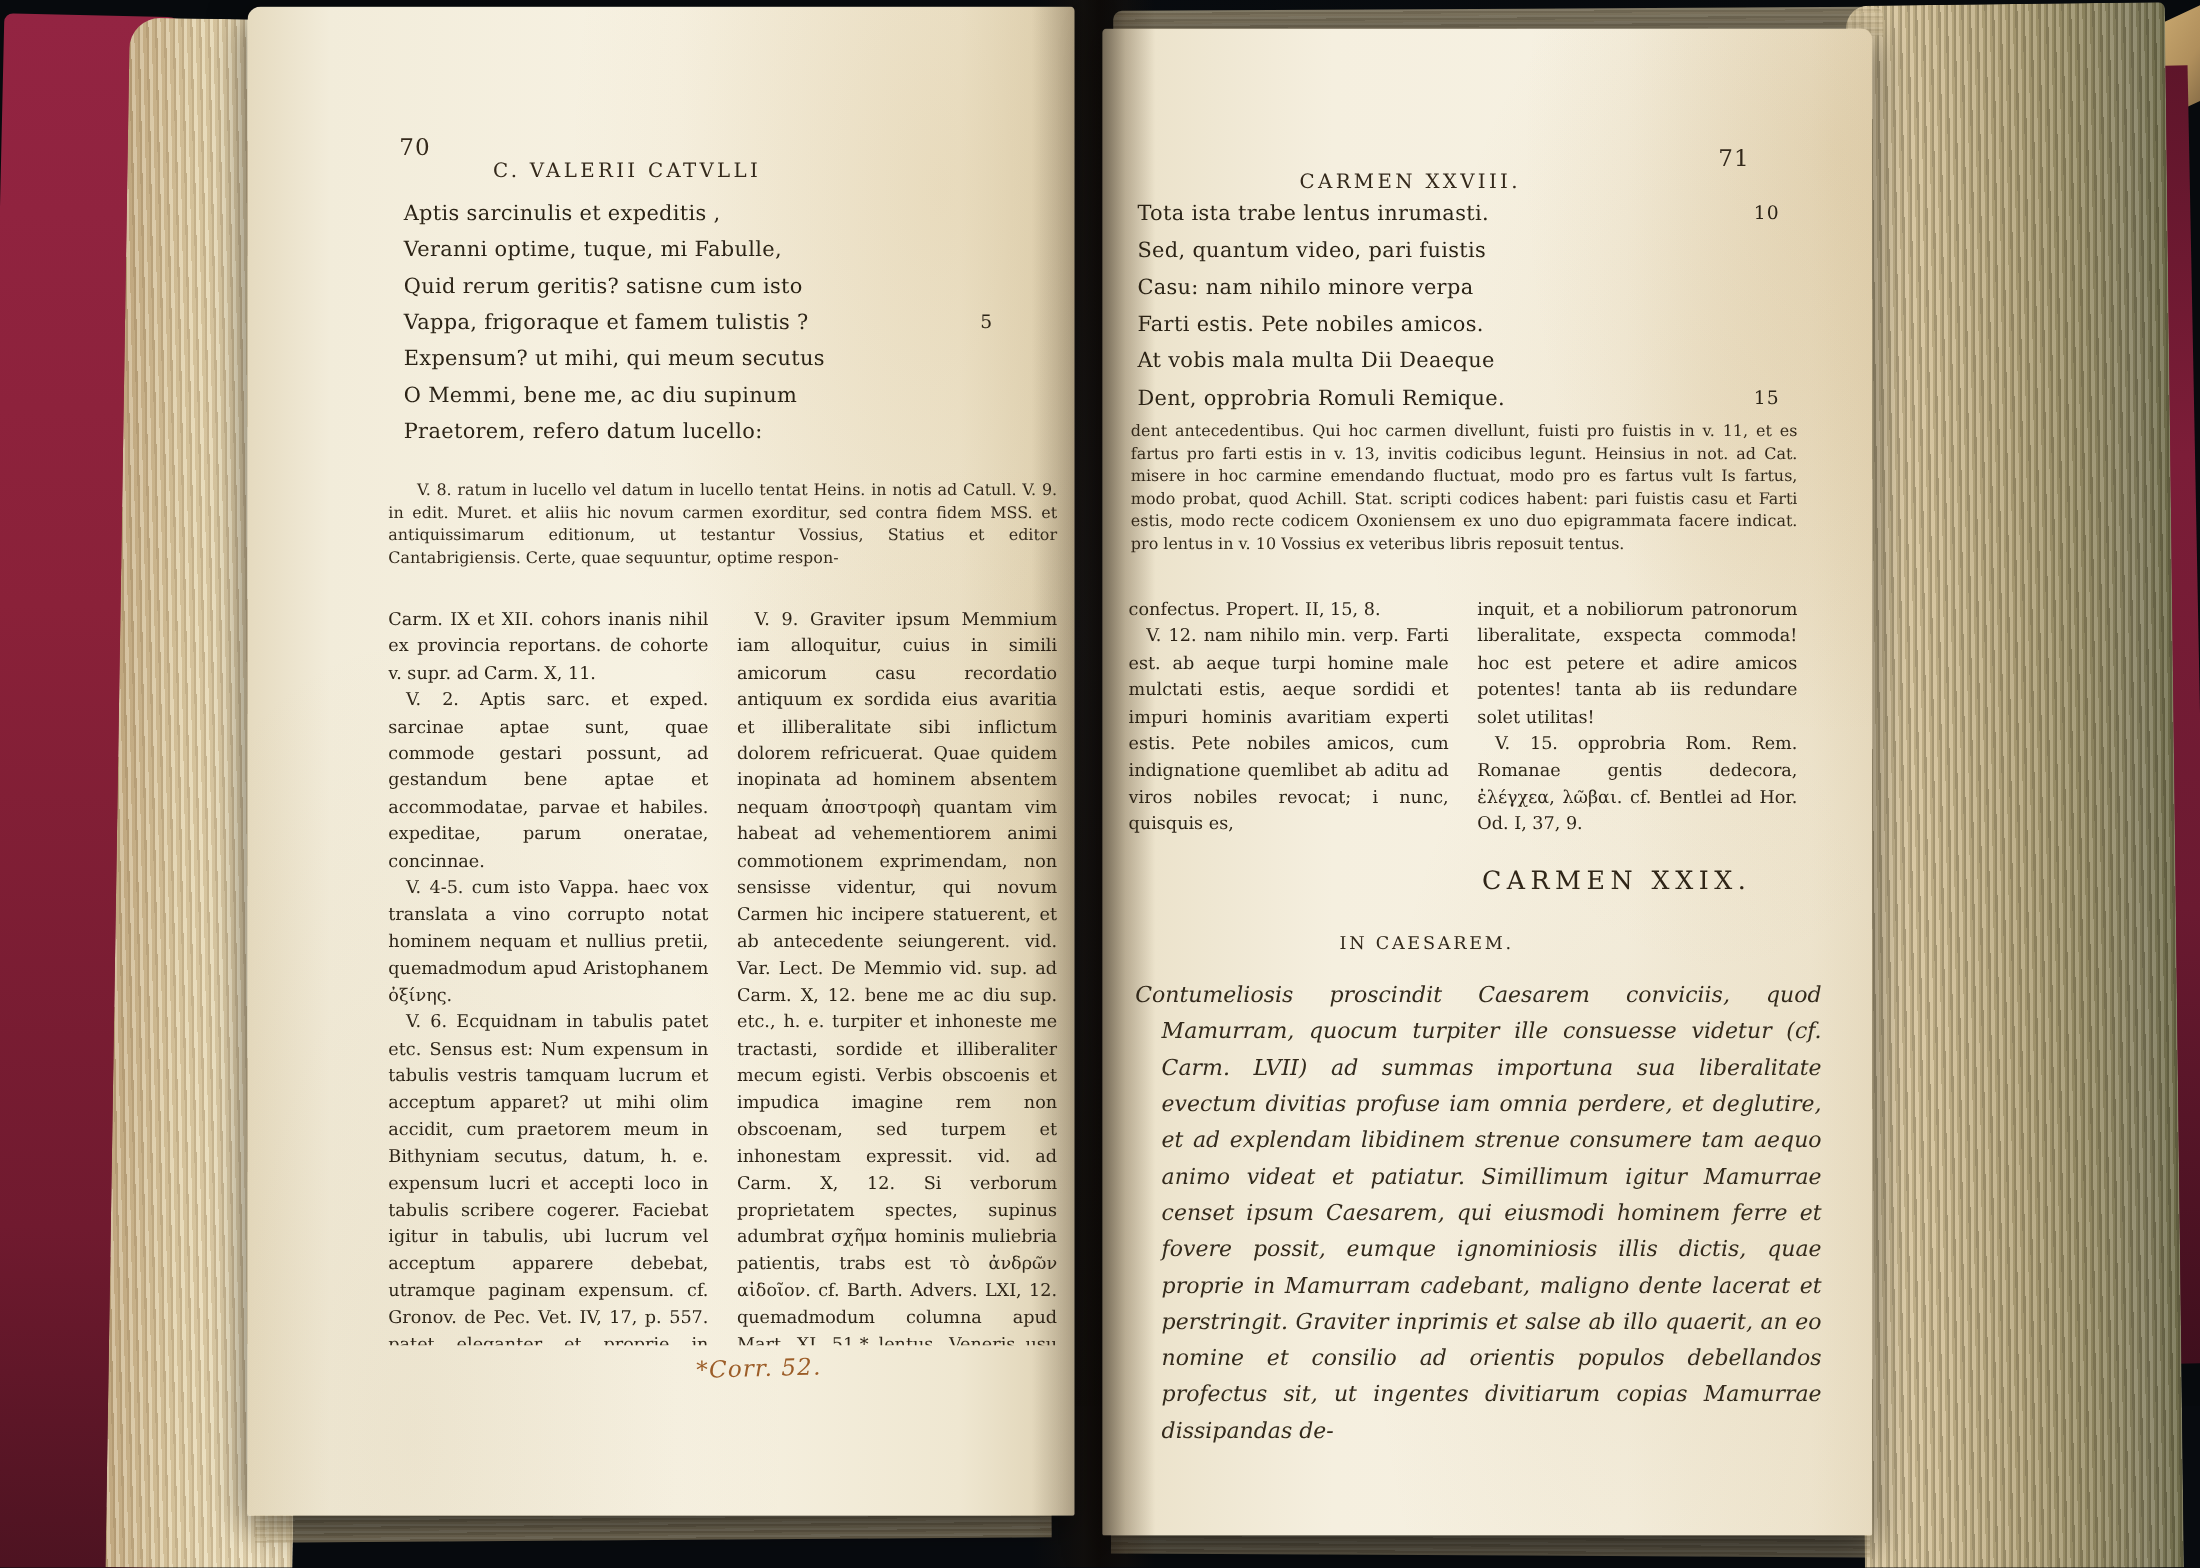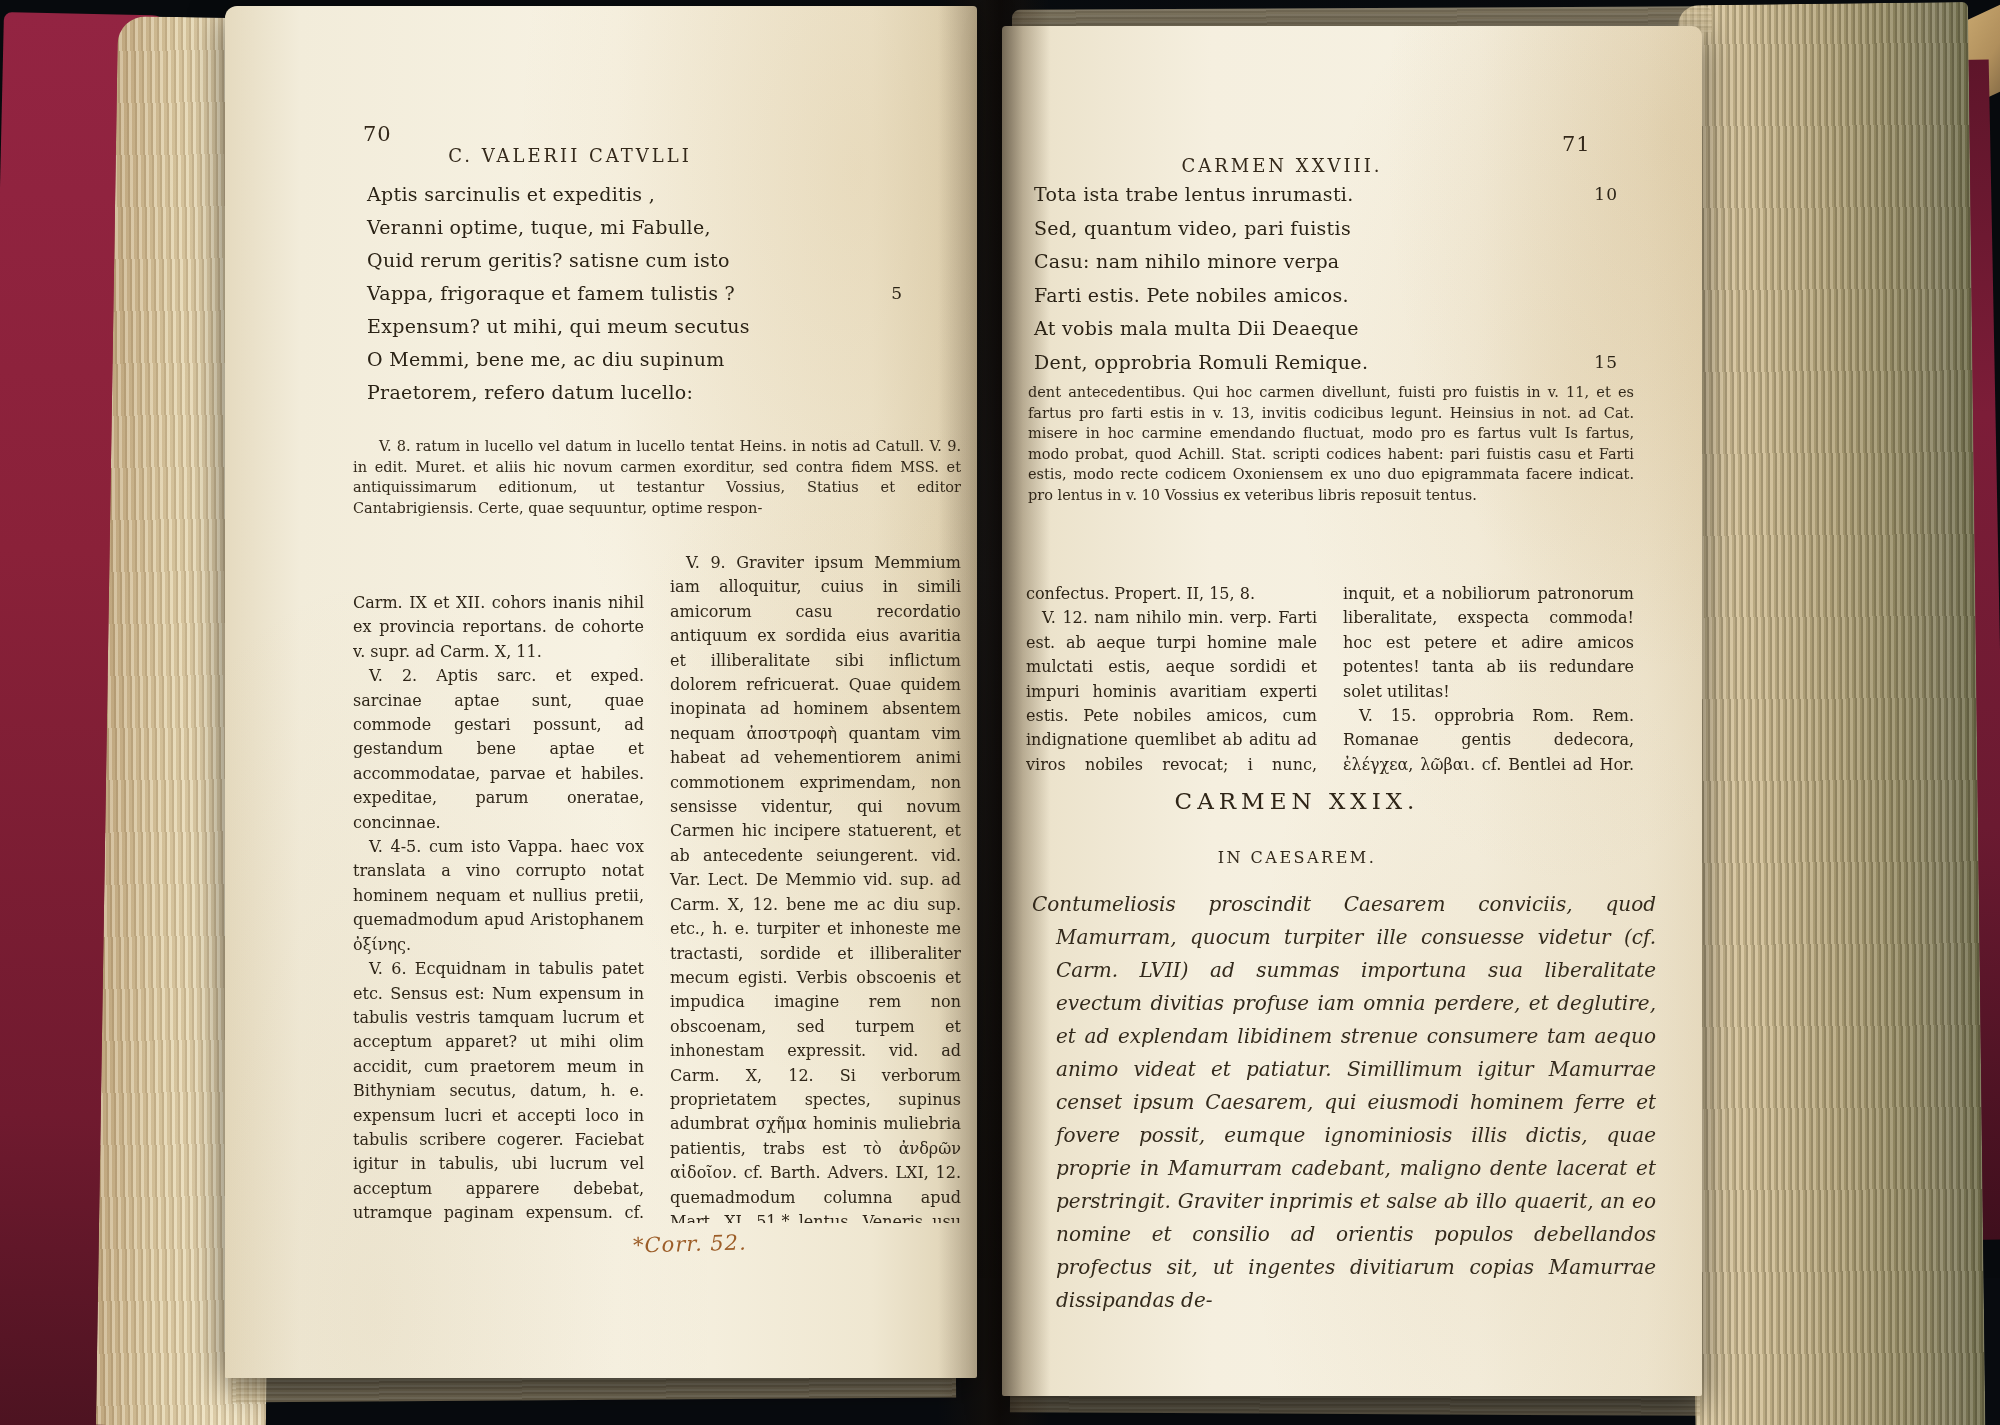--- a/index.html
+++ b/index.html
@@ -66,21 +66,21 @@
   
   .pagenum{position:absolute;font-size:21px;letter-spacing:1px;color:#34291b;}
   .running-header{position:absolute;text-align:center;font-size:18px;letter-spacing:3px;color:#34291b;white-space:nowrap;margin-top:19px;}
   .poem{position:absolute;font-size:19px;line-height:33px;letter-spacing:0.3px;color:#2b2316;}
   .poem-line{position:relative;white-space:nowrap;}
   .poem-num{position:absolute;right:16px;top:0;font-size:17px;letter-spacing:1px;}
   .apparatus{position:absolute;font-size:14.5px;line-height:20.6px;text-align:justify;color:#33291b;}
   .cols{position:absolute;display:flex;gap:26px;overflow:hidden;}
   .col{width:291px;text-align:justify;font-size:16px;line-height:24.4px;color:#2e2518;}
   .col p{margin:0;text-indent:16px;}
-  .col p.flush{text-indent:0;margin-top:40px;}
+  .col p.flush{text-indent:0;}
   .annotation{position:absolute;font-style:italic;font-size:21px;color:#9c5d28;
     transform:rotate(-1.5deg);letter-spacing:1px;}
   .section-heading{position:absolute;text-align:center;font-size:23px;letter-spacing:5px;color:#2f2517;}
   .section-subheading{position:absolute;text-align:center;font-size:16px;letter-spacing:2.5px;color:#33291b;}
   .argument{position:absolute;font-style:italic;font-size:20px;line-height:33px;text-align:justify;
     color:#332a1c;padding-left:24px;text-indent:-24px;}
 </style>
 </head>
 <body>
 
@@ -184,20 +184,20 @@
       <div class="col">
         <p class="flush">confectus. Propert. II, 15, 8.</p>
         <p>V. 12. nam nihilo min. verp. Farti est. ab aeque turpi homine male mulctati estis, aeque sordidi et impuri hominis avaritiam experti estis. Pete nobiles amicos, cum indignatione quemlibet ab aditu ad viros nobiles revocat; i nunc, quisquis es,</p>
       </div>
       <div class="col">
         <p class="flush">inquit, et a nobiliorum patronorum liberalitate, exspecta commoda! hoc est petere et adire amicos potentes! tanta ab iis redundare solet utilitas!</p>
         <p>V. 15. opprobria Rom. Rem. Romanae gentis dedecora, ἐλέγχεα, λῶβαι. cf. Bentlei ad Hor. Od. I, 37, 9.</p>
       </div>
     </div>
 
-    <div class="section-heading" style="left:0px;top:762px;width:590px;">CARMEN XXIX.</div>
+    <div class="section-heading" style="left:0px;top:762px;width:590px;text-align:right;">CARMEN XXIX.</div>
     <div class="section-subheading" style="left:0px;top:822px;width:590px;">IN CAESAREM.</div>
 
     <div class="argument" style="left:30px;top:862px;width:600px;">Contumeliosis proscindit Caesarem conviciis, quod Mamurram, quocum turpiter ille consuesse videtur (cf. Carm. LVII) ad summas importuna sua liberalitate evectum divitias profuse iam omnia perdere, et deglutire, et ad explendam libidinem strenue consumere tam aequo animo videat et patiatur. Simillimum igitur Mamurrae censet ipsum Caesarem, qui eiusmodi hominem ferre et fovere possit, eumque ignominiosis illis dictis, quae proprie in Mamurram cadebant, maligno dente lacerat et perstringit. Graviter inprimis et salse ab illo quaerit, an eo nomine et consilio ad orientis populos debellandos profectus sit, ut ingentes divitiarum copias Mamurrae dissipandas de-</div>
   </div>
 
   <div class="gutter"></div>
 </div>
 
 </body></html>

